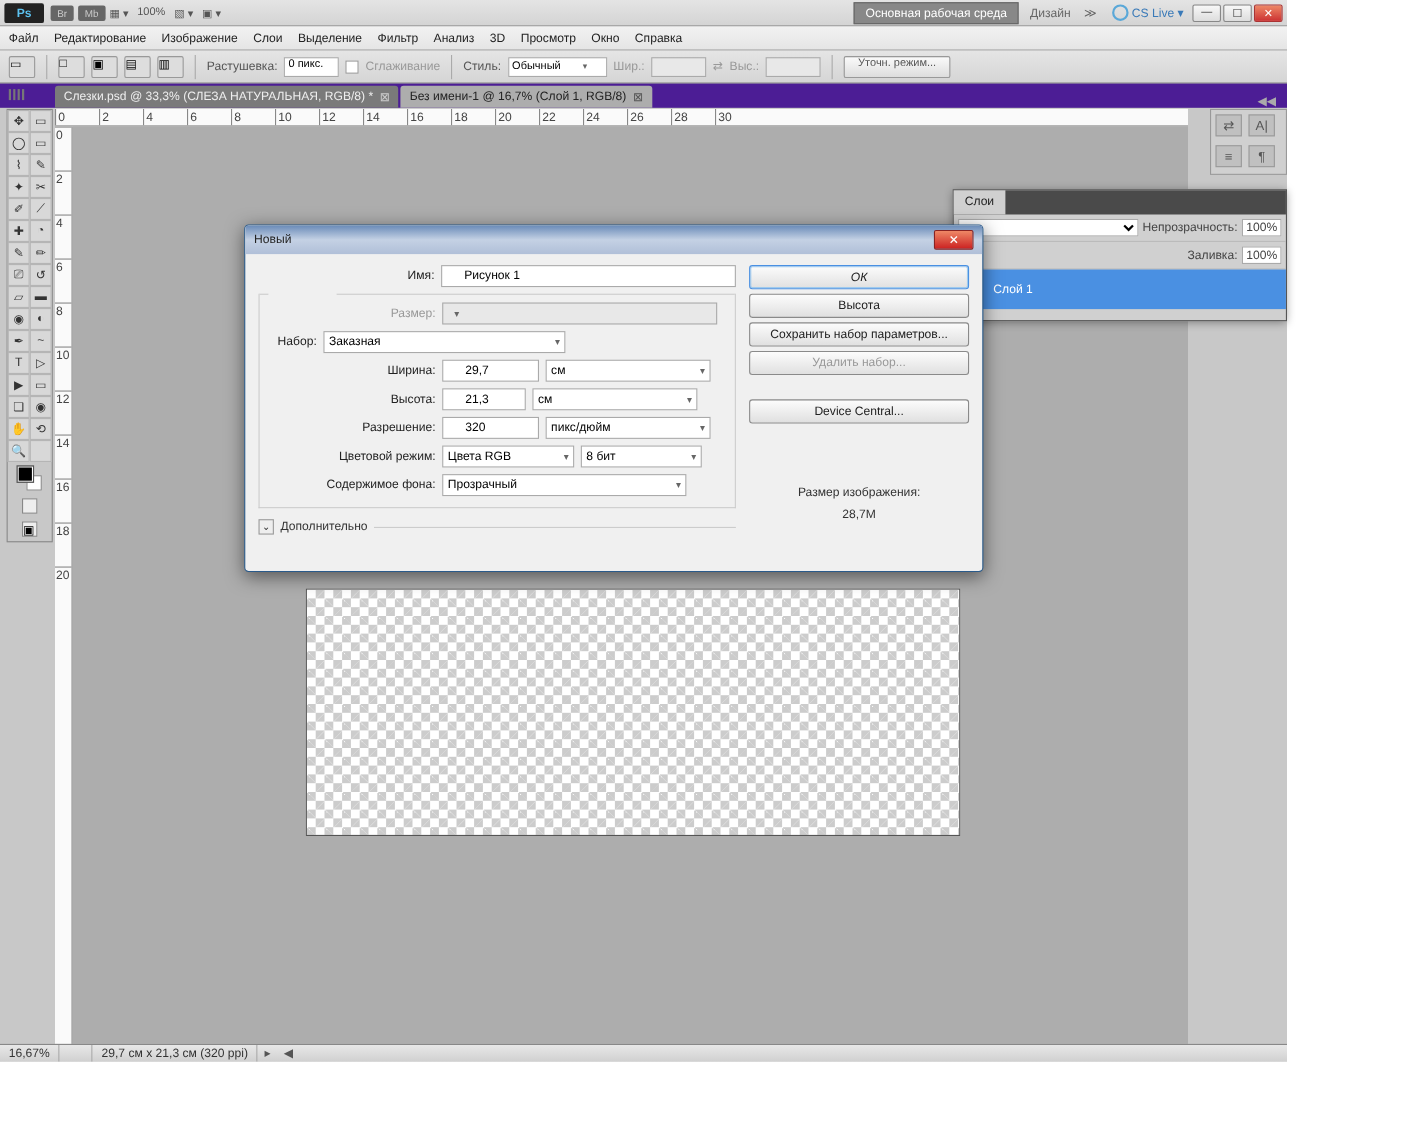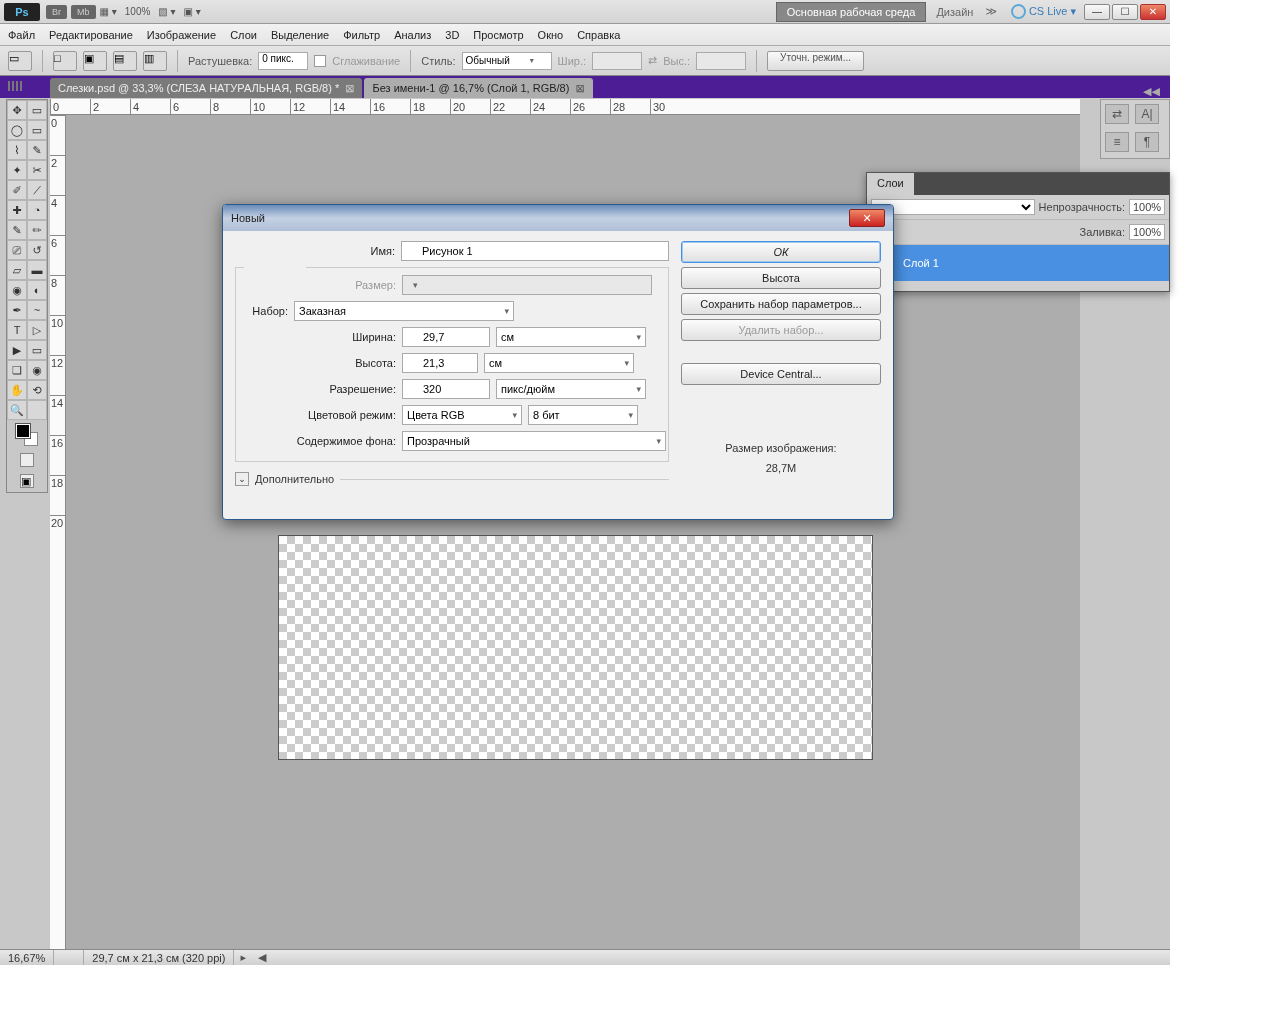--- a/index.html
+++ b/index.html
@@ -383,21 +383,21 @@
             <input class="finp" style="width: 88px;" value="320">
             <div class="fsel" style="width:150px;">пикс/дюйм</div>
           </div>
           <div class="formrow">
             <div class="flbl">Цветовой режим:</div>
             <div class="fsel" style="width:120px;">Цвета RGB</div>
             <div class="fsel" style="width:110px;">8 бит</div>
           </div>
           <div class="formrow">
             <div class="flbl">Содержимое фона:</div>
-            <div class="fsel" style="width:264px;">Прозрачный</div>
+            <div class="fsel" style="width:222px;">Прозрачный</div>
           </div>
         </div>
         <div class="advanced">
           <div class="chev">⌄</div>
           <span>Дополнительно</span>
           <div class="line"></div>
         </div>
       </div>
       <div class="dlg-right">
         <div class="dlg-btn primary">ОК</div>

